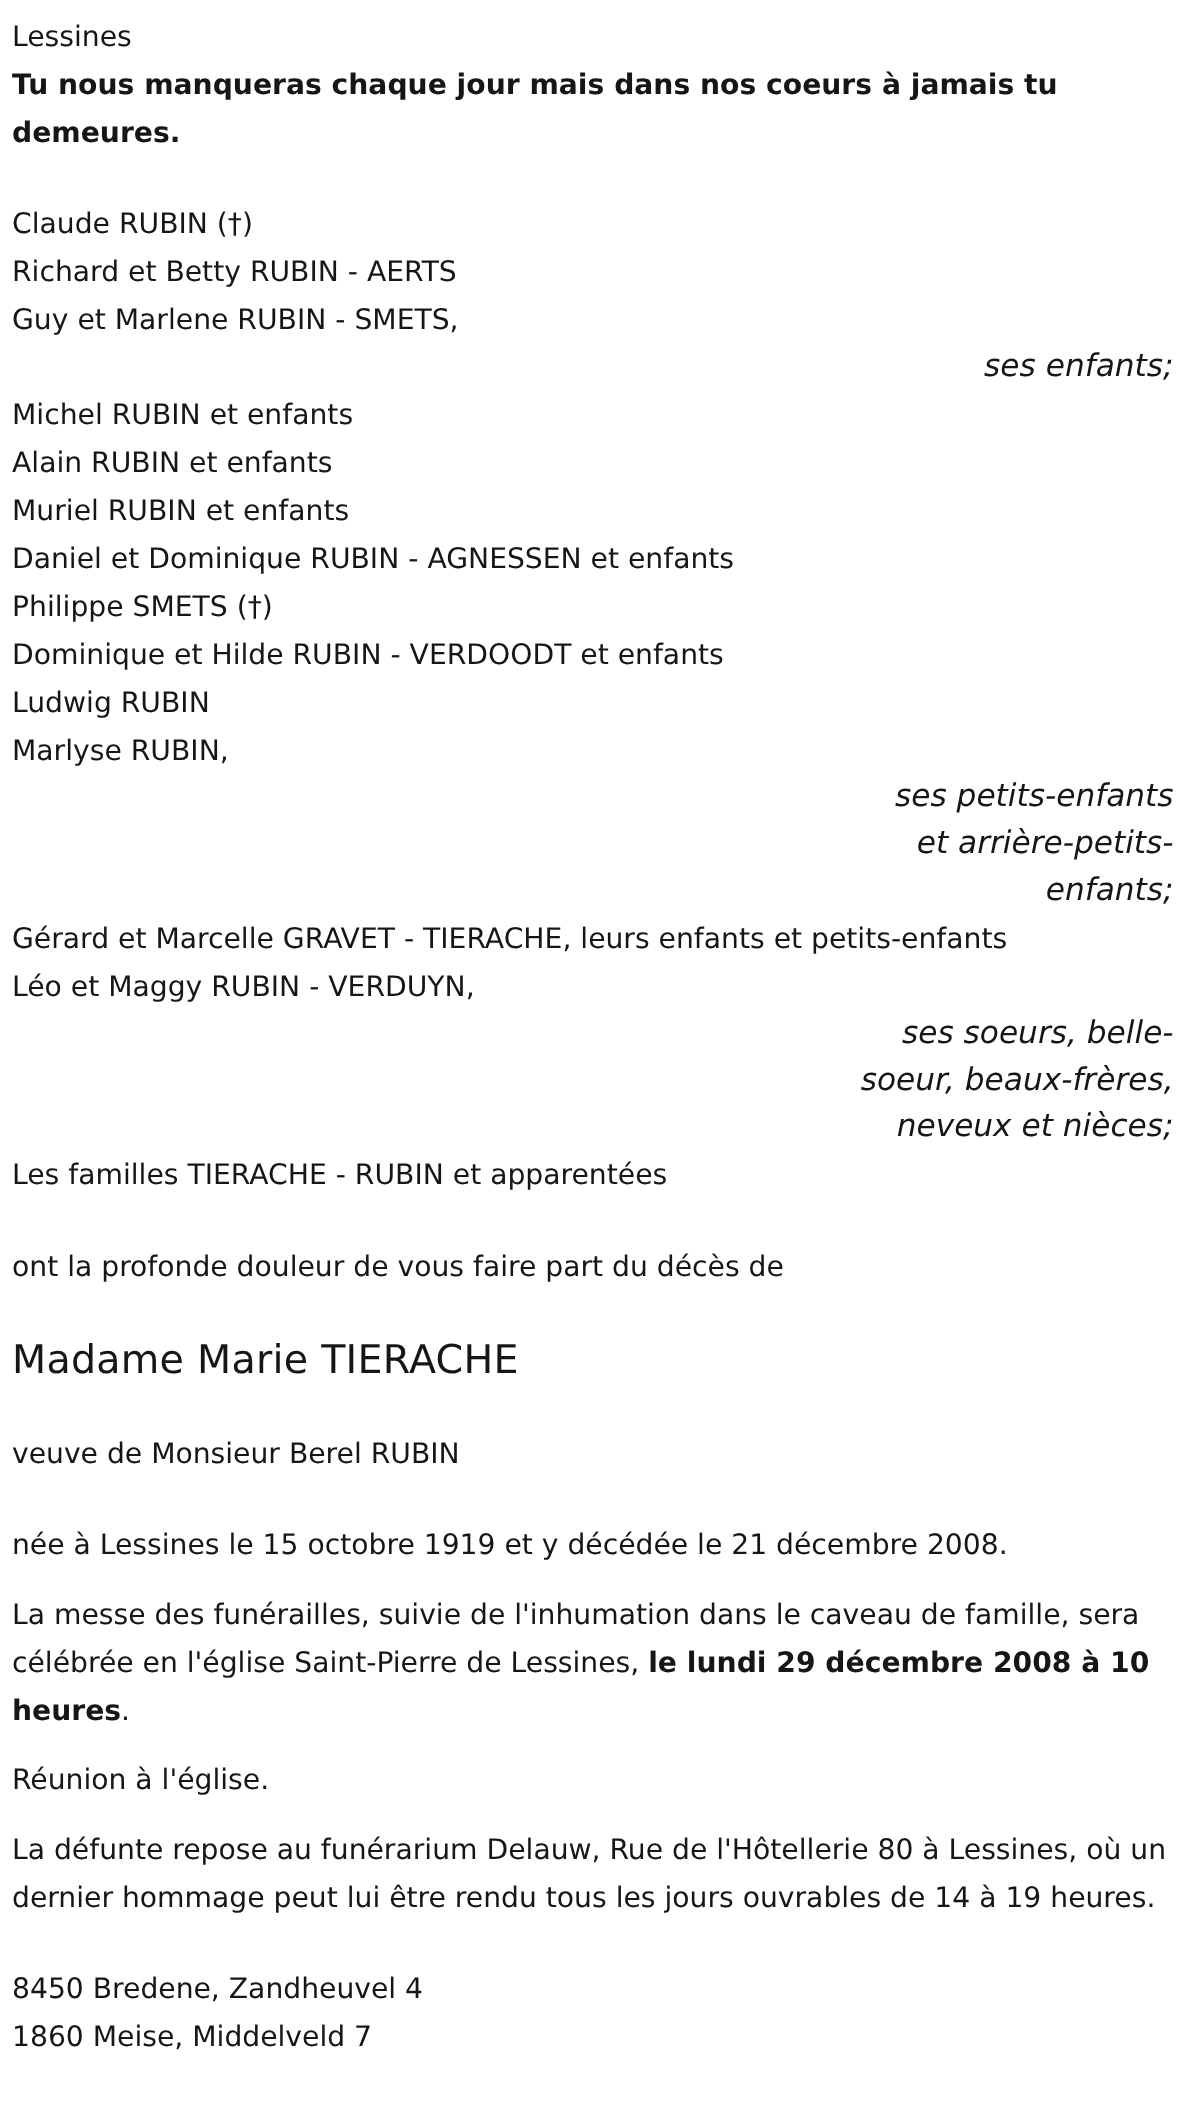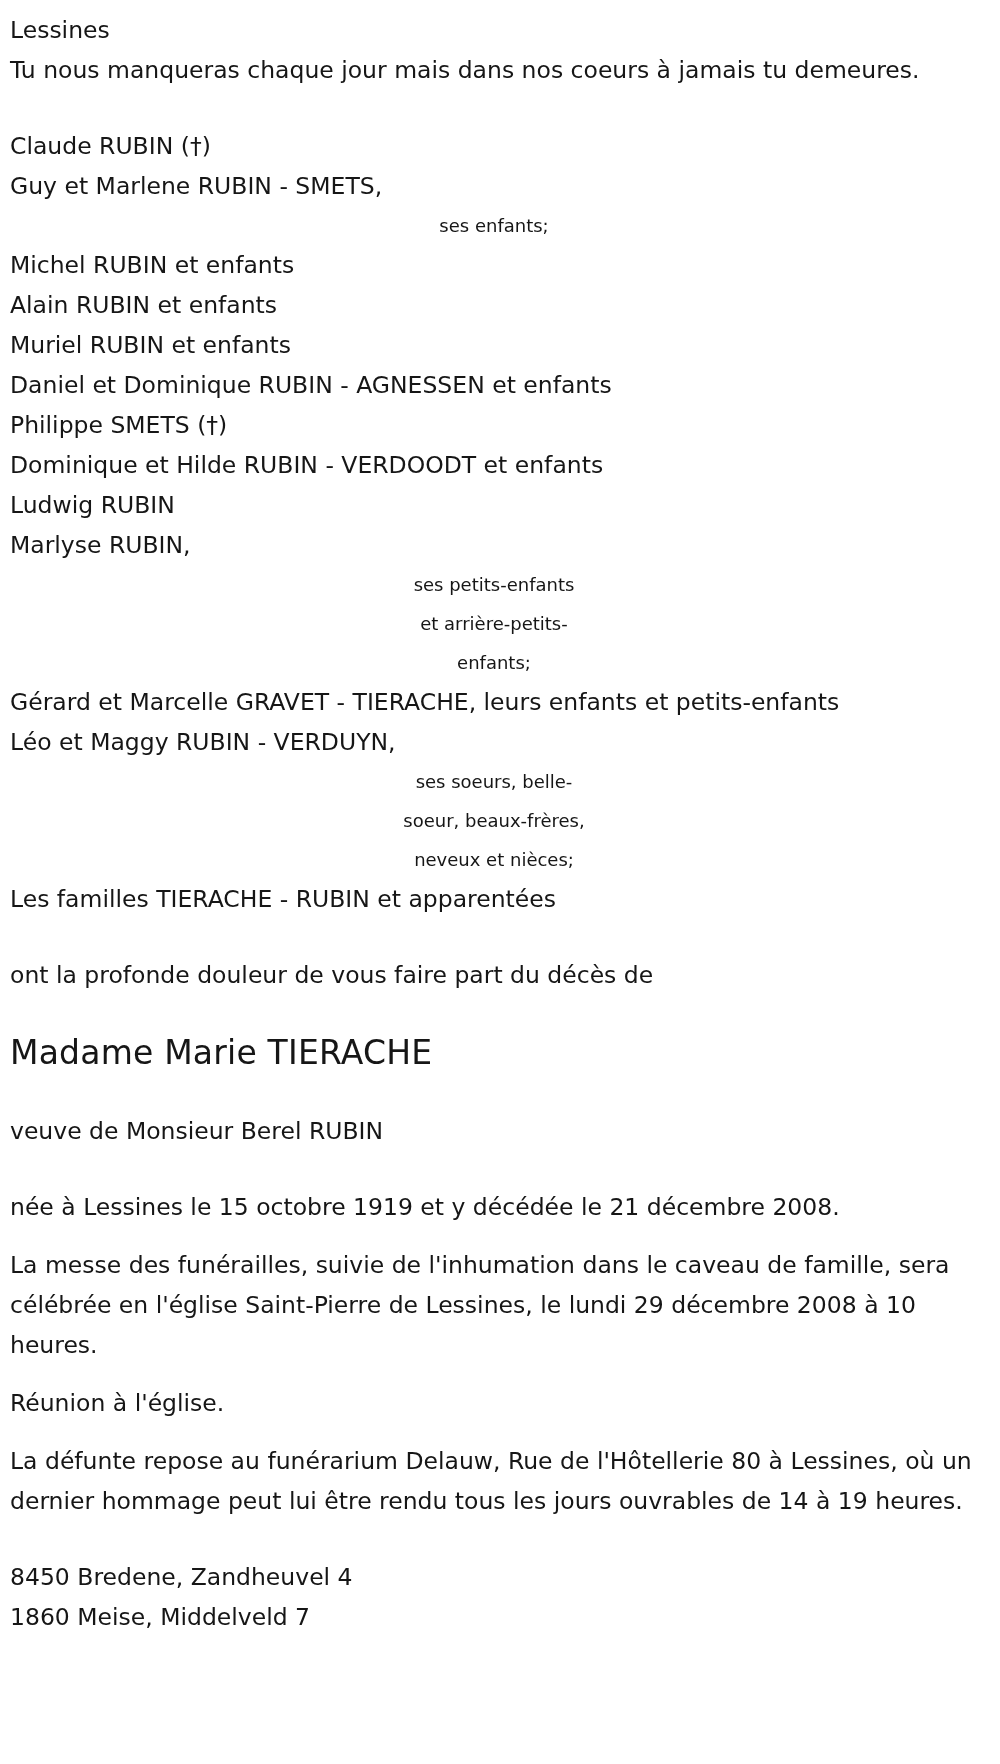--- a/index.html
+++ b/index.html
@@ -19,29 +19,30 @@
     box-sizing: border-box;
     padding: 10px 10px 0 10px;
     position: relative;
   }
   .line {
     font-size: 23.5px;
     line-height: 40px;
     white-space: pre-wrap;
   }
   .bold {
-    font-weight: normal;
+    font-weight: bold;
   }
   .para {
     font-size: 23.5px;
     line-height: 40px;
   }
   .rel {
-    text-align: center;
-    font-size: 18px;
+    text-align: right;
+    font-style: italic;
+    font-size: 26px;
     line-height: 39px;
     padding-right: 12px;
   }
   .gap-sm { height: 18px; }
   .gap-md { height: 36px; }
   .name-heading {
     font-size: 33px;
     font-weight: normal;
     line-height: 44px;
     letter-spacing: 0.2px;
@@ -53,20 +54,21 @@
 <div class="page">
 
   <div class="line">Lessines</div>
 
   <div class="line bold">Tu nous manqueras chaque jour mais dans nos coeurs à jamais tu demeures.</div>
 
   <div class="gap-md"></div>
 
   <div>
     <div class="line">Claude RUBIN (†)</div>
+    <div class="line">Richard et Betty RUBIN - AERTS</div>
     <div class="line">Guy et Marlene RUBIN - SMETS,</div>
   </div>
   <div class="rel">ses enfants;</div>
 
   <div>
     <div class="line">Michel RUBIN et enfants</div>
     <div class="line">Alain RUBIN et enfants</div>
     <div class="line">Muriel RUBIN et enfants</div>
     <div class="line">Daniel et Dominique RUBIN - AGNESSEN et enfants</div>
     <div class="line">Philippe SMETS (†)</div>

